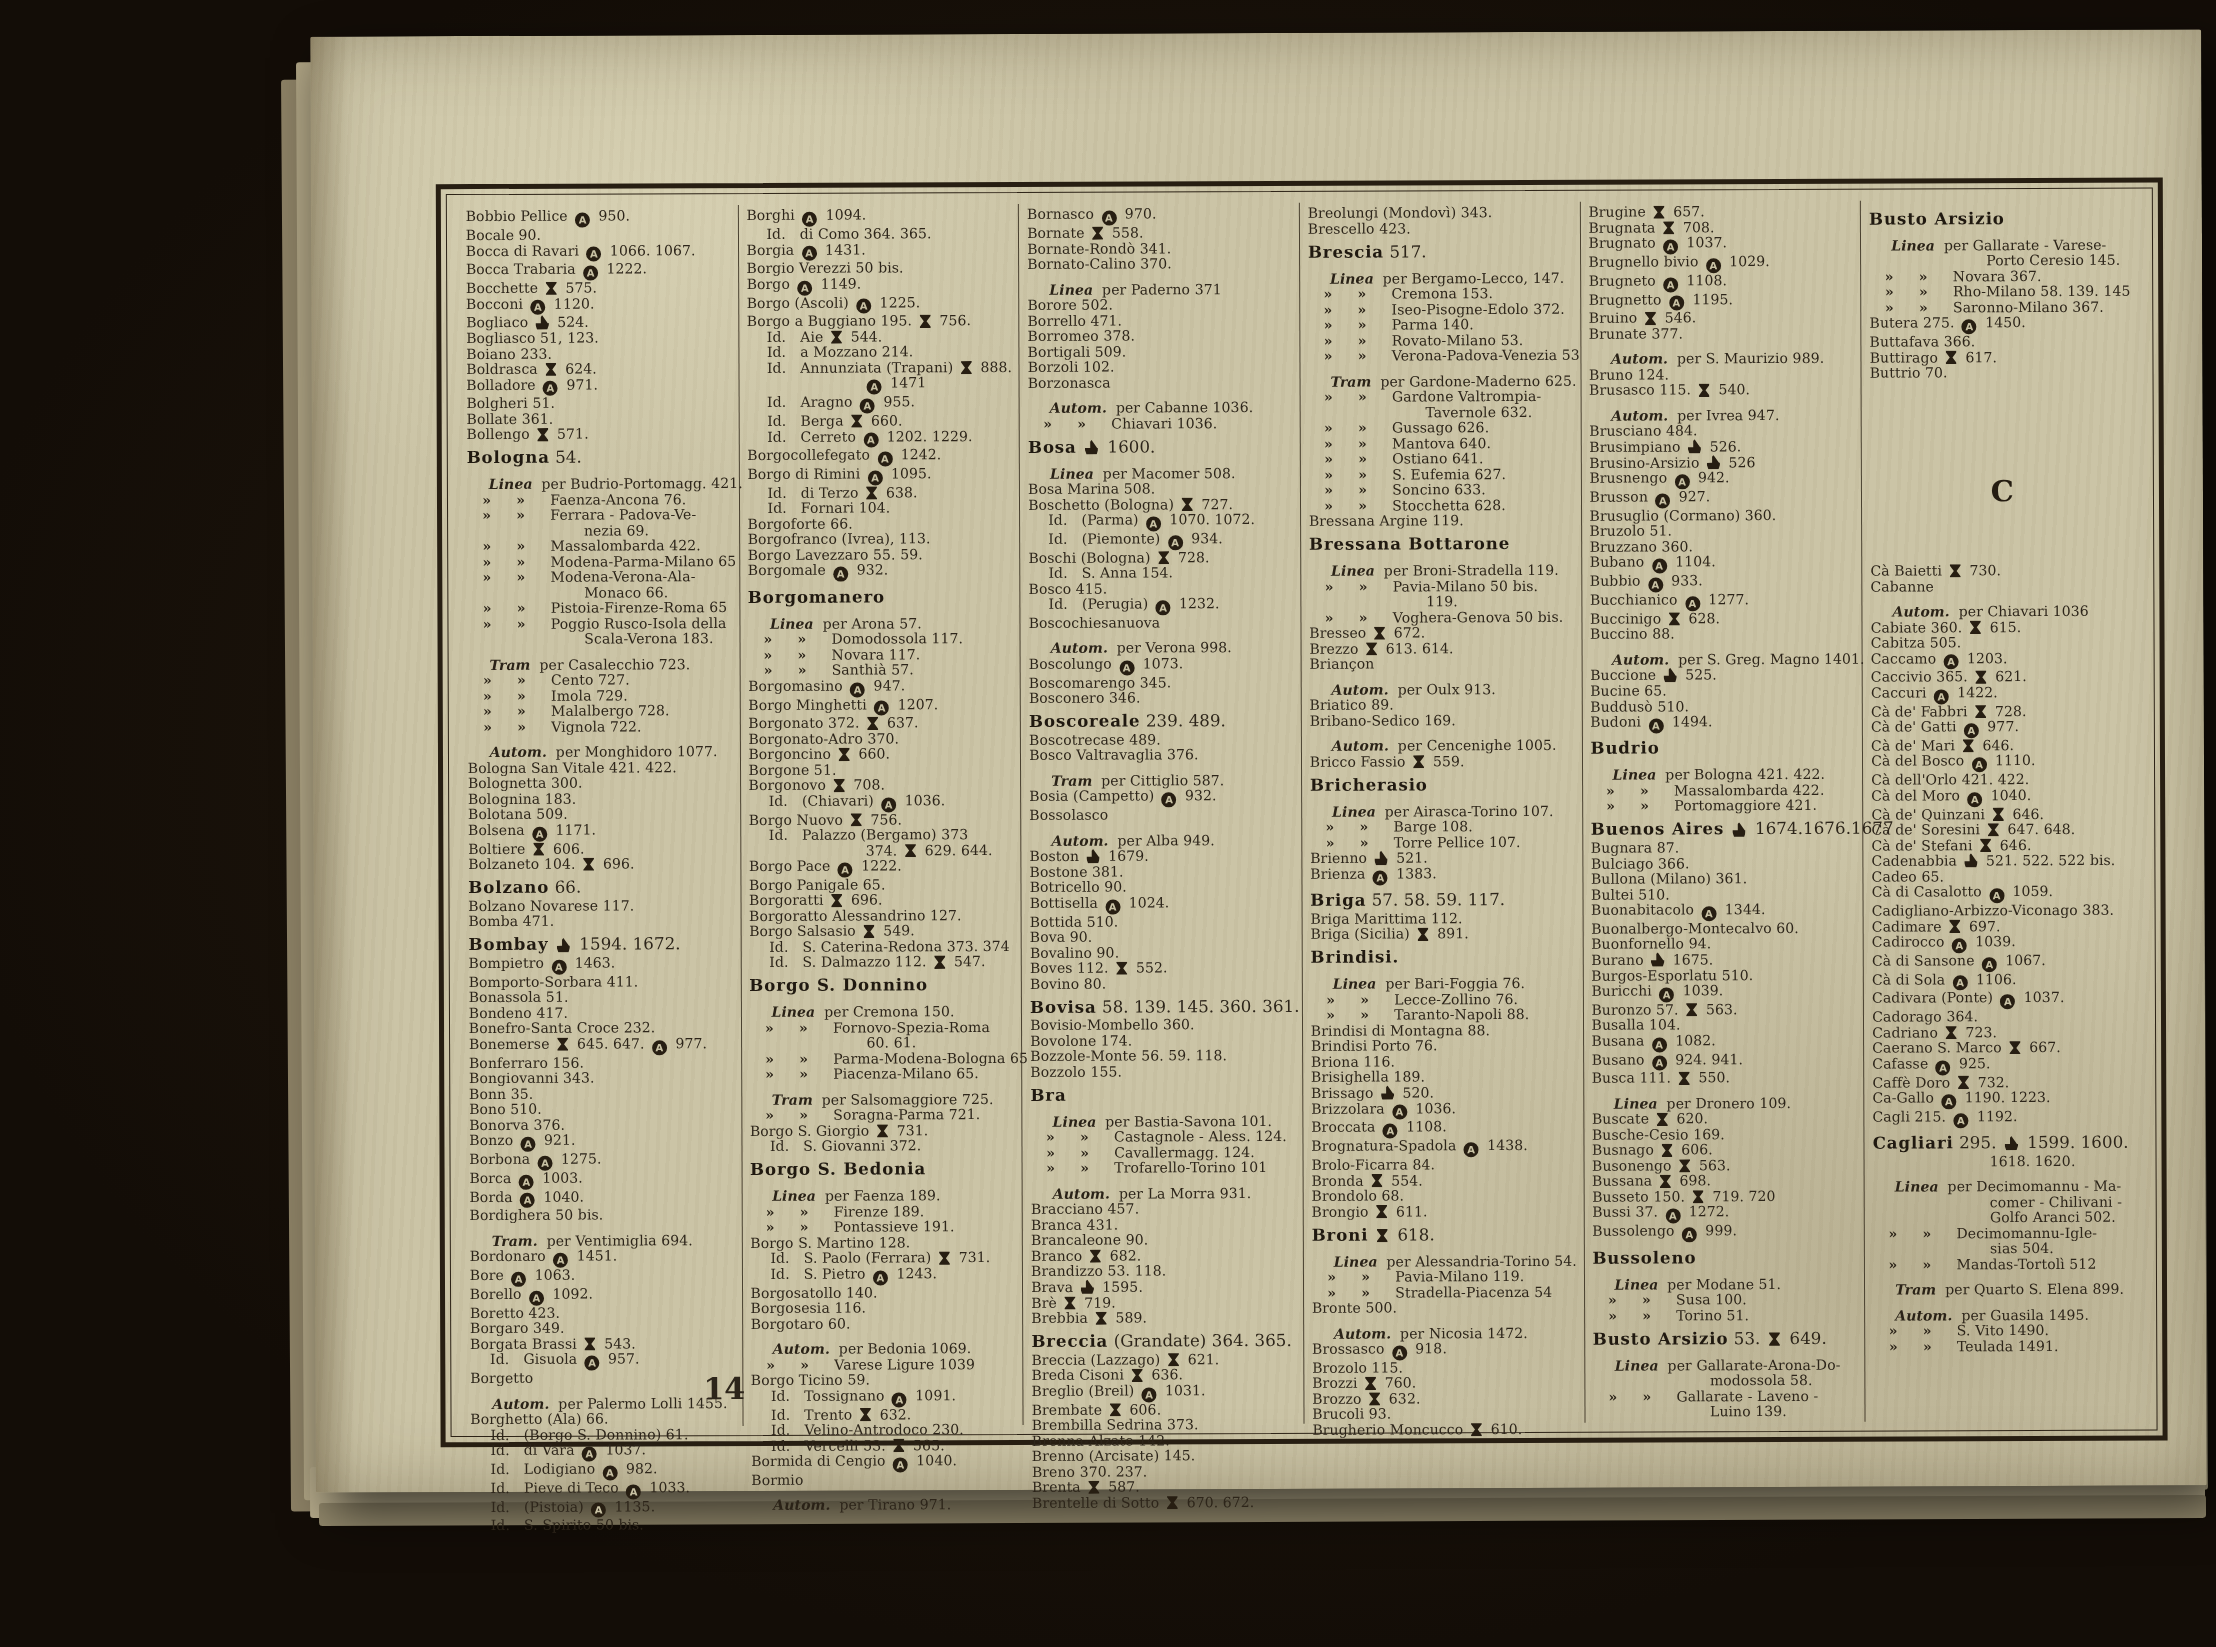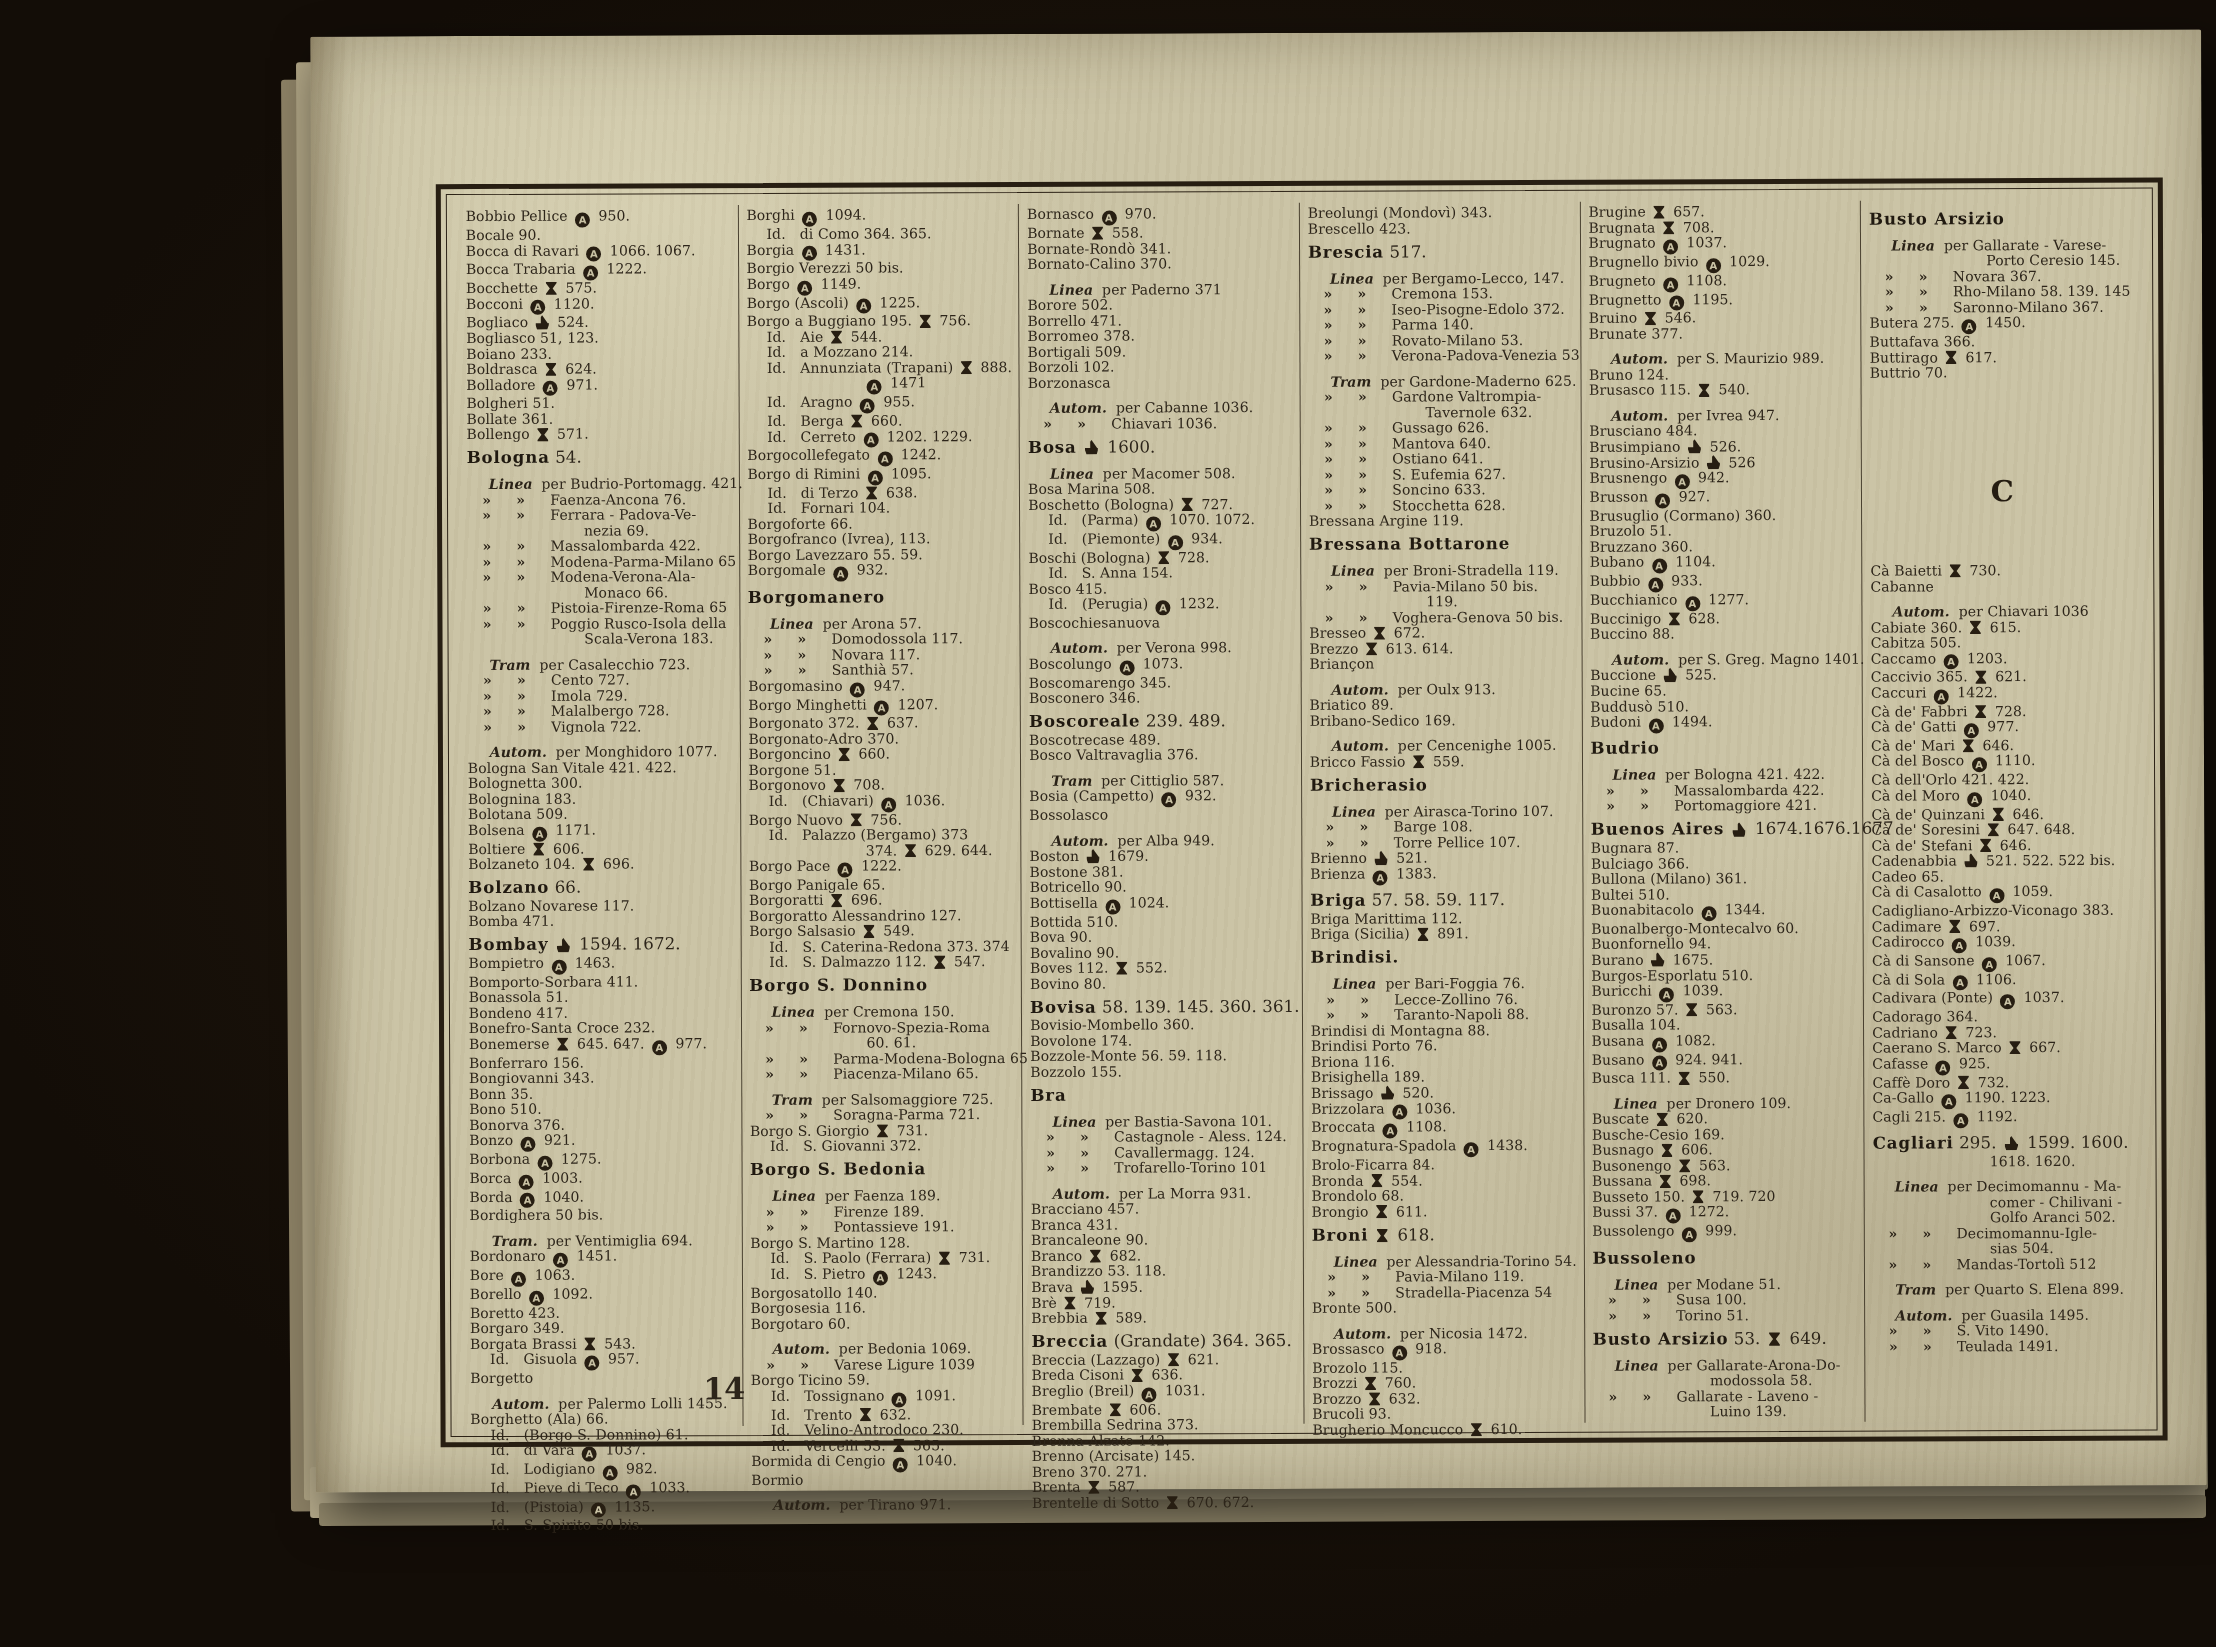--- a/index.html
+++ b/index.html
@@ -290,21 +290,21 @@
             <div class="ln">Brè <span class="ic ic-t"></span> 719.</div>
             <div class="ln">Brebbia <span class="ic ic-t"></span> 589.</div>
             <div class="ln hdr"><span class="hname">Breccia</span> (Grandate) 364. 365.</div>
             <div class="ln">Breccia (Lazzago) <span class="ic ic-t"></span> 621.</div>
             <div class="ln">Breda Cisoni <span class="ic ic-t"></span> 636.</div>
             <div class="ln">Breglio (Breil) <span class="ic ic-a">A</span> 1031.</div>
             <div class="ln">Brembate <span class="ic ic-t"></span> 606.</div>
             <div class="ln">Brembilla Sedrina 373.</div>
             <div class="ln">Brenna-Alzate 142.</div>
             <div class="ln">Brenno (Arcisate) 145.</div>
-            <div class="ln">Breno 370. 271.</div>
+            <div class="ln">Breno 370. 237.</div>
             <div class="ln">Brenta <span class="ic ic-t"></span> 587.</div>
             <div class="ln">Brentelle di Sotto <span class="ic ic-t"></span> 670. 672.</div>
           </div>
         <div class="col">
             <div class="ln">Breolungi (Mondovì) 343.</div>
             <div class="ln">Brescello 423.</div>
             <div class="ln hdr"><span class="hname">Brescia</span> 517.</div>
             <div class="ln linea"><span class="lead">Linea</span> per Bergamo-Lecco, 147.</div>
             <div class="ln sub"><span class="chev">»</span><span class="chev">»</span>Cremona 153.</div>
             <div class="ln sub"><span class="chev">»</span><span class="chev">»</span>Iseo-Pisogne-Edolo 372.</div>

